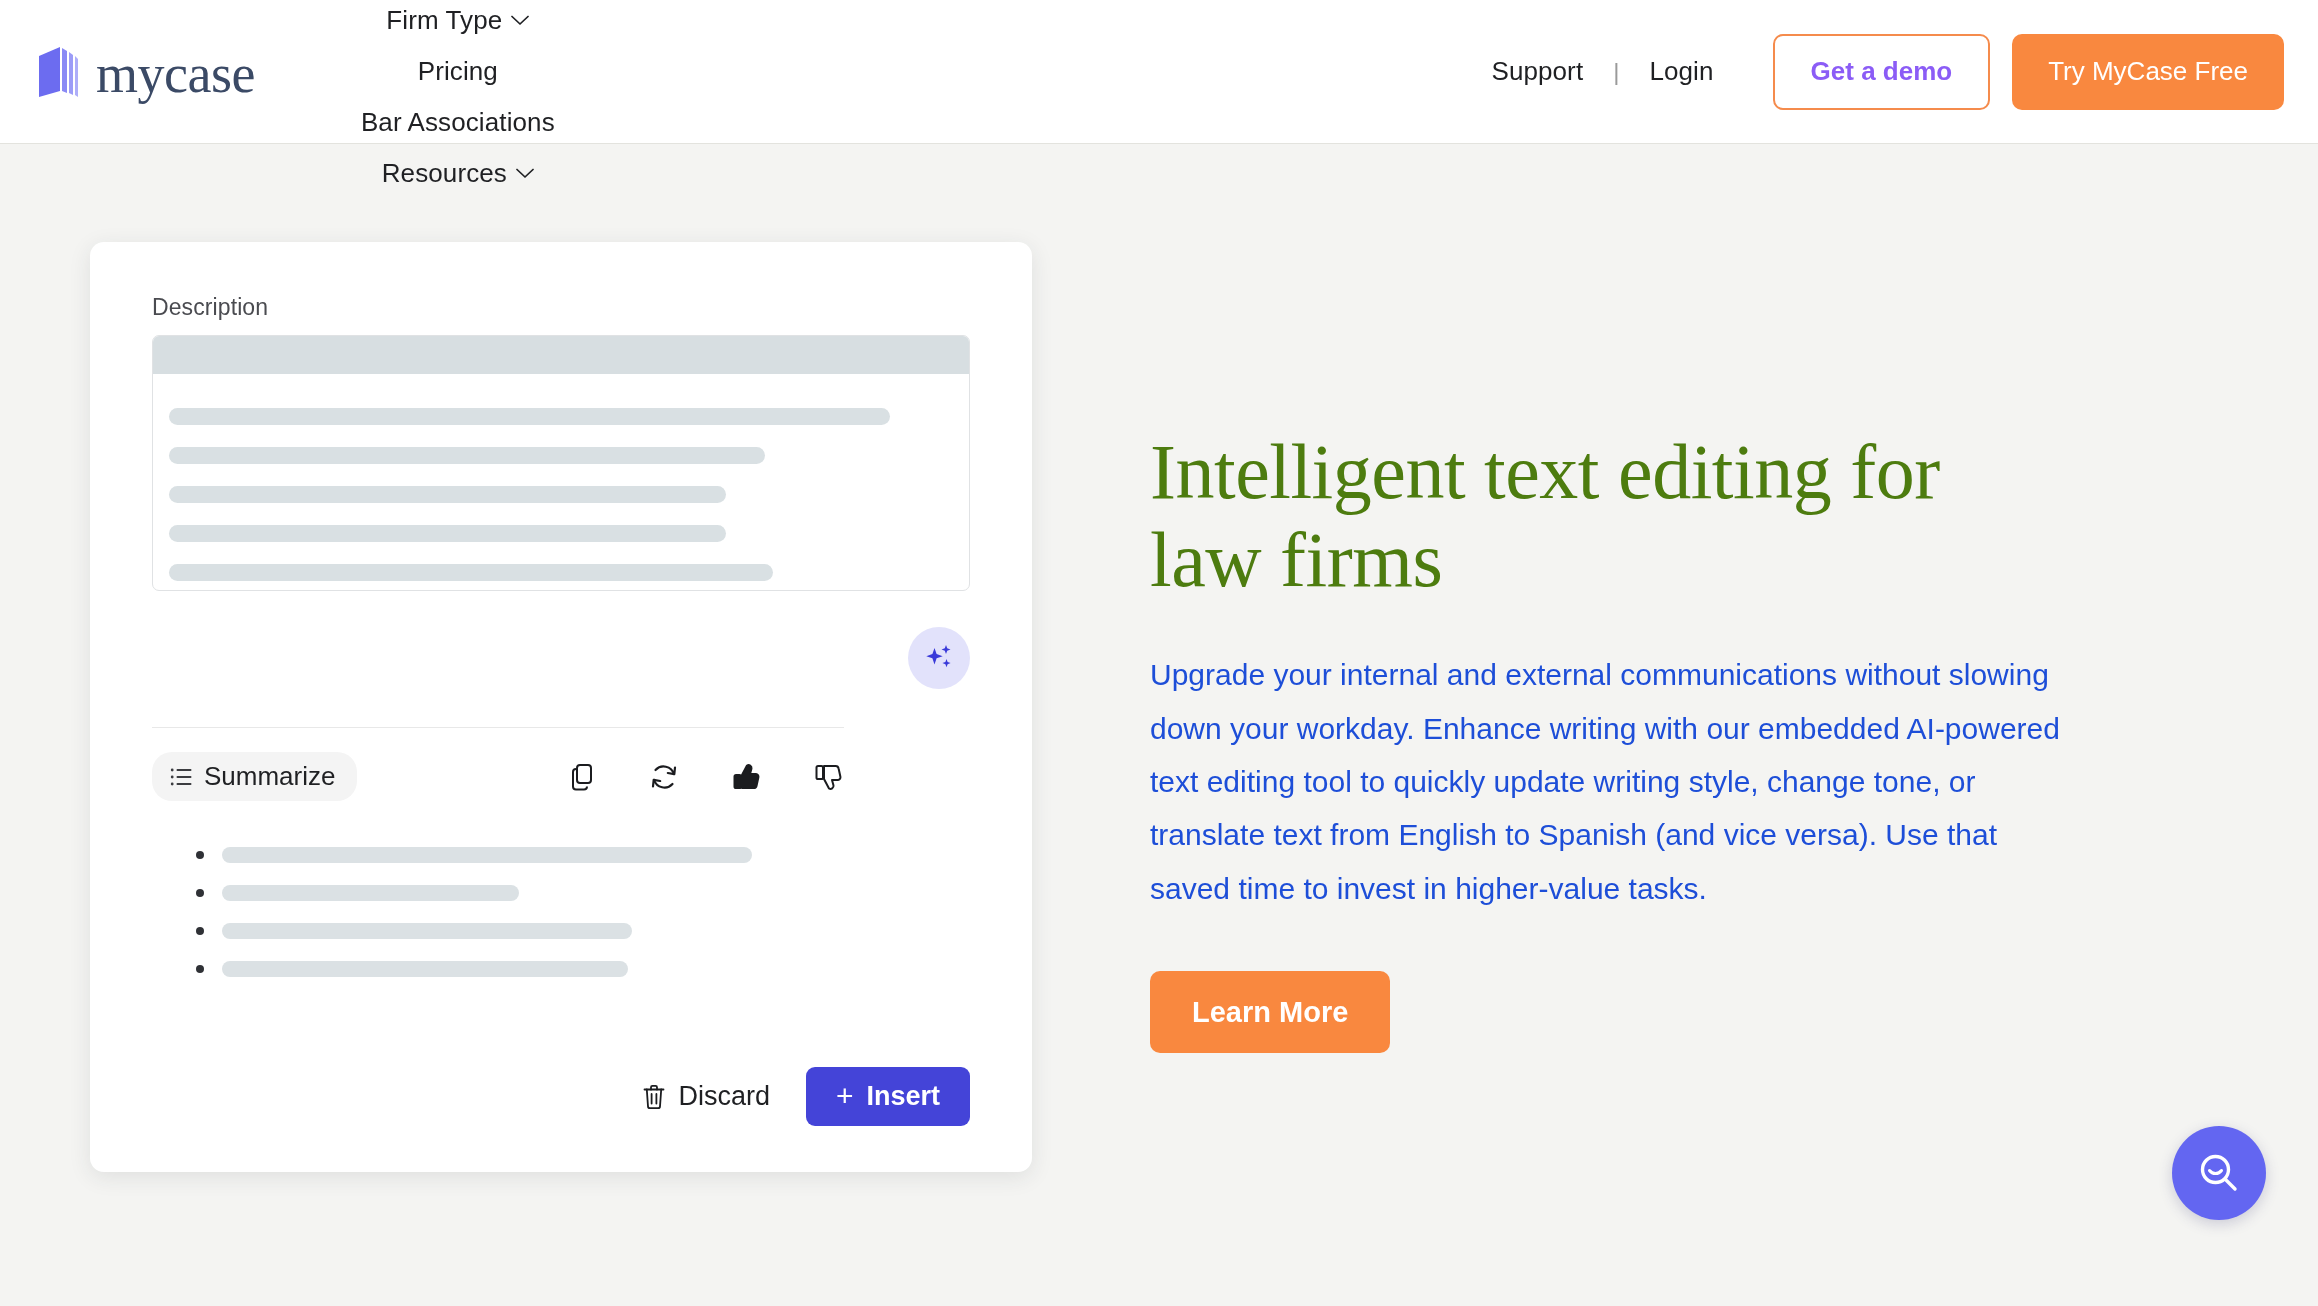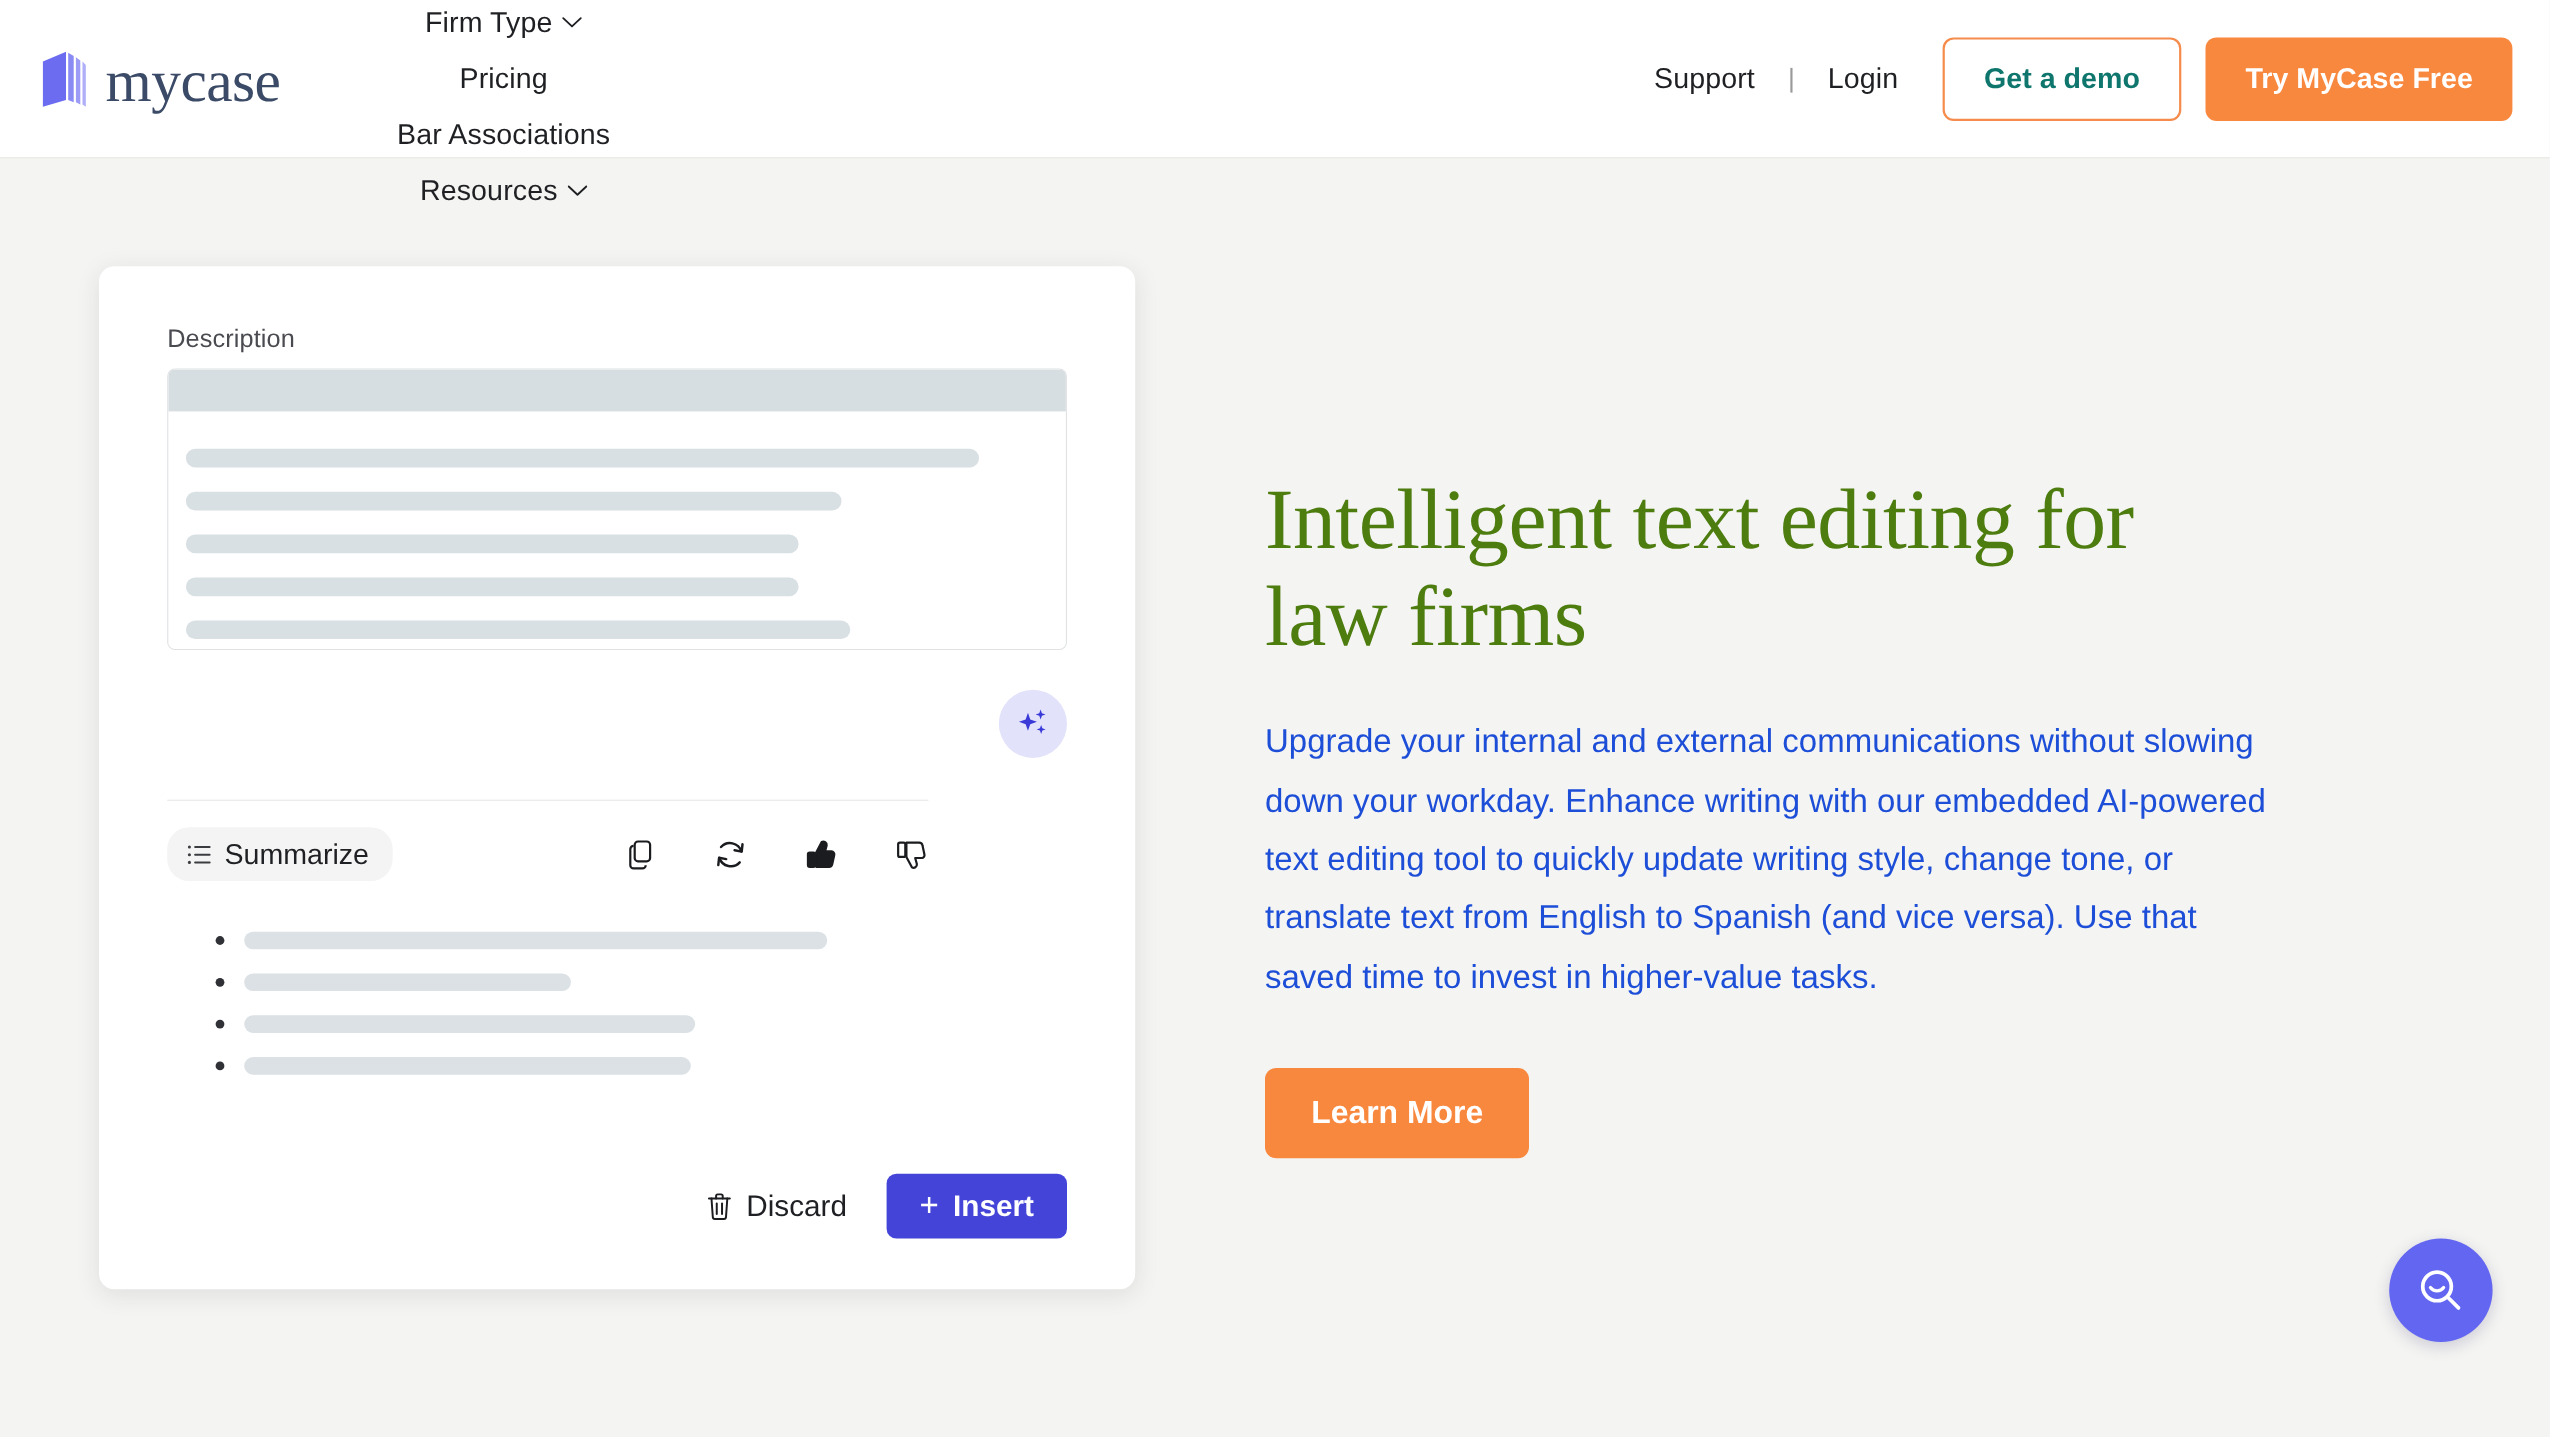--- a/index.html
+++ b/index.html
@@ -79,42 +79,42 @@
     font-size: 24px;
     padding: 0 10px;
     user-select: none;
   }
   .btn-demo {
     display: inline-flex;
     align-items: center;
     justify-content: center;
     height: 76px;
     padding: 0 36px;
-    margin-left: 20px;
+    margin-left: 39px;
     border: 2px solid #f58b4c;
     border-radius: 10px;
     background: #ffffff;
-    color: #0f766e;
+    color: #8b5cf6;
     font-size: 26px;
     font-weight: 700;
     text-decoration: none;
     white-space: nowrap;
   }
   .btn-try {
     display: inline-flex;
     align-items: center;
     justify-content: center;
     height: 76px;
     padding: 0 36px;
     margin-left: 22px;
     border-radius: 10px;
     background: #f9883f;
     color: #ffffff;
     font-size: 26px;
-    font-weight: 700;
+    font-weight: 400;
     text-decoration: none;
     white-space: nowrap;
   }
 
   
   .hero {
     position: relative;
     height: 1104px;
     display: flex;
     align-items: flex-start;

